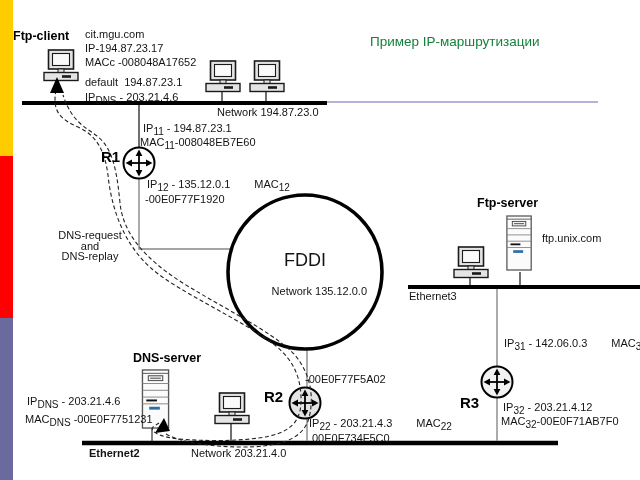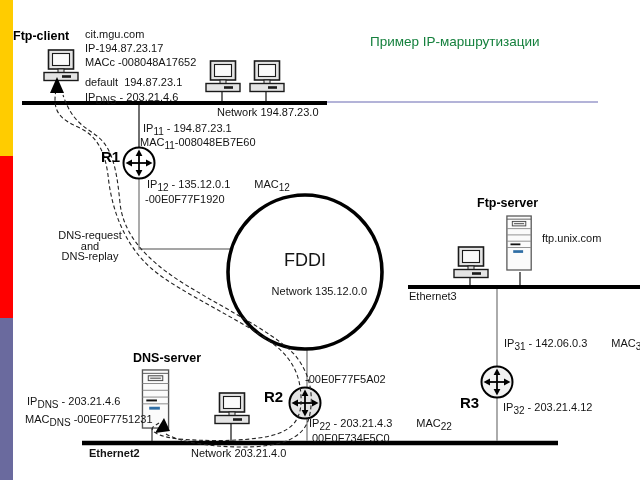--- a/index.html
+++ b/index.html
@@ -126,20 +126,21 @@
   <div class="t" style="left:145px; top:193px;">-00E0F77F1920</div>
 
   <div class="t small" style="left:52px; top:230px; width:76px;"><div>DNS-request</div><div>and</div><div>DNS-replay</div></div>
 
   <div class="t b" style="left:457px; top:197px;margin-left:20px;">Ftp-server</div>
   <div class="t" style="left:542px; top:232px;">ftp.unix.com</div>
 
   <div class="t" style="left:504px; top:337px;"><span>IP</span><sub>31</sub><span> - 142.06.0.3</span><span class="mac-gap"><span>MAC</span><sub>31</sub></span></div>
   <div class="t rlabel" style="left:460px; top:396px;">R3</div>
   <div class="t" style="left:503px; top:401px;"><span>IP</span><sub>32</sub><span> - 203.21.4.12</span></div>
+  <div class="t" style="left:501px; top:415px;"><span>MAC</span><sub>32</sub><span>-00E0F71AB7F0</span></div>
 
   <div class="t" style="left:305px; top:373px;">-00E0F77F5A02</div>
   <div class="t rlabel" style="left:264px; top:390px;">R2</div>
   <div class="t" style="left:309px; top:417px;"><span>IP</span><sub>22</sub><span> - 203.21.4.3</span><span class="mac-gap"><span>MAC</span><sub>22</sub></span></div>
   <div class="t" style="left:312px; top:432px;">00E0F734F5C0</div>
 
   <div class="t b" style="left:133px; top:352px;">DNS-server</div>
   <div class="t" style="left:27px; top:395px;"><span>IP</span><sub>DNS</sub><span> - 203.21.4.6</span></div>
   <div class="t" style="left:25px; top:413px;"><span>MAC</span><sub>DNS</sub><span> -00E0F7751231</span></div>
 

